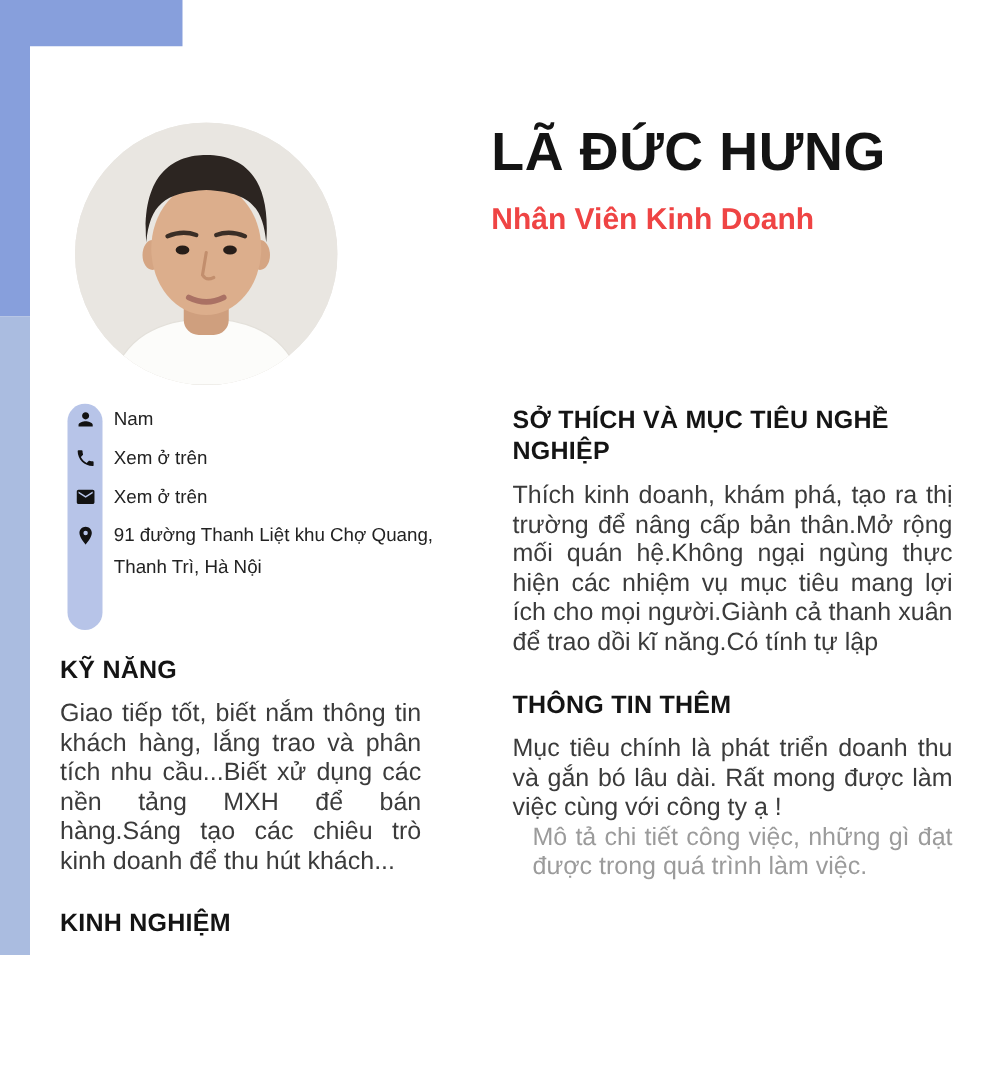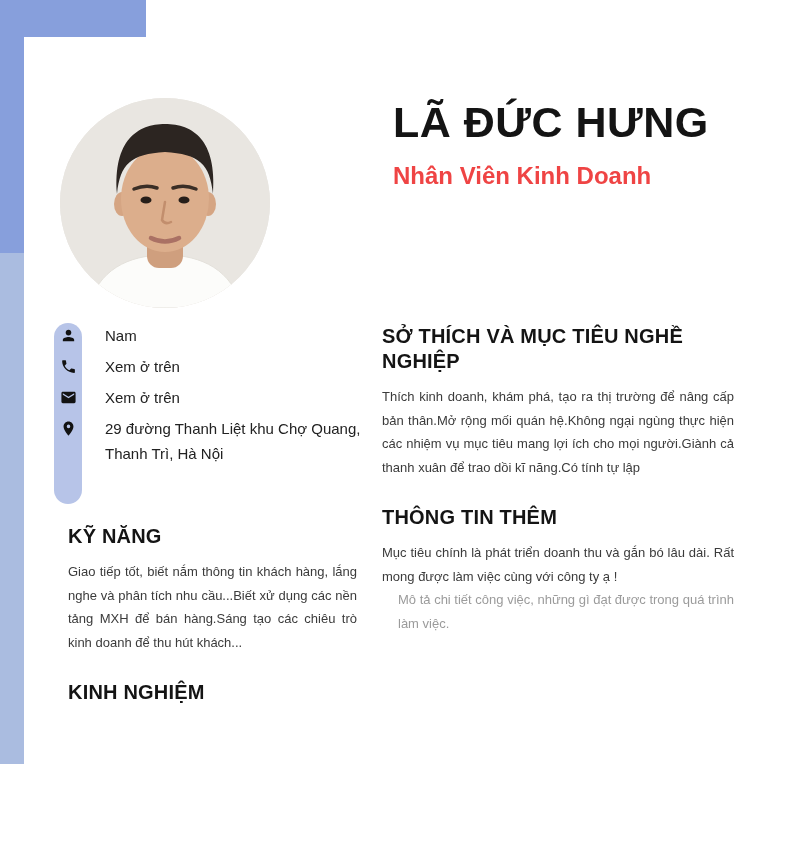--- a/index.html
+++ b/index.html
@@ -42,35 +42,35 @@
   
   .contact { position: absolute; left: 54px; top: 323px; width: 320px; }
   .icon-rail {
     position: absolute; left: 0; top: 0; width: 28px; height: 181px;
     background: var(--c-icon-rail); border-radius: 14px;
   }
   .crow { position: relative; display: flex; align-items: flex-start; margin-bottom: 6px; }
   .cicon { width: 28px; min-width: 28px; height: 25px; display: flex; align-items: center; justify-content: center; }
   .cicon svg { width: 17px; height: 17px; fill: #121212; }
   .cval {
-    margin-left: 23px; font-size: 15px; line-height: 25px;
+    margin-left: 9px; font-size: 15px; line-height: 25px;
     color: var(--c-contact-text); max-width: 282px;
   }
 
   
   .col { position: absolute; }
-  .col-left  { left: 68px;  top: 524px; width: 289px; }
-  .col-right { left: 382px; top: 324px; width: 352px; }
+  .col-left  { left: 48px;  top: 524px; width: 289px; }
+  .col-right { left: 410px; top: 324px; width: 352px; }
   .col h2 {
     margin: 0 0 11px 0; font-size: 20px; line-height: 25px;
     font-weight: 700; color: var(--c-heading); letter-spacing: 0.2px;
   }
   .col h2.gap { margin-top: 26px; }
   .col p {
-    margin: 0; font-size: 13px; line-height: 23.5px;
+    margin: 0; font-size: 20px; line-height: 23.5px;
     color: var(--c-body); text-align: justify;
   }
   .col p.placeholder { color: var(--c-muted); margin-left: 16px; }
 
   
   .watermark {
     position: absolute; left: 640px; top: 825px;
     font-family: Liberation Sans, sans-serif;
     font-size: 15px; color: #8b5cf6; white-space: nowrap;
   }
@@ -139,27 +139,27 @@
       </span>
       <span class="cval">Xem ở trên</span>
     </div>
 
     <div class="crow">
       <span class="cicon">
         <svg viewBox="0 0 24 24">
             <path d="M12 2C8.13 2 5 5.13 5 9c0 5.25 7 13 7 13s7-7.75 7-13c0-3.87-3.13-7-7-7zm0 9.5a2.5 2.5 0 1 1 0-5 2.5 2.5 0 0 1 0 5z"></path>
           </svg>
       </span>
-      <span class="cval">29 đường Thanh Liệt khu Chợ Quang, Thanh Trì, Hà Nội</span>
+      <span class="cval">91 đường Thanh Liệt khu Chợ Quang, Thanh Trì, Hà Nội</span>
     </div>
   </div>
 
   <div class="col col-left">
     <h2>KỸ NĂNG</h2>
-    <p>Giao tiếp tốt, biết nắm thông tin khách hàng, lắng nghe và phân tích nhu cầu...Biết xử dụng các nền tảng MXH để bán hàng.Sáng tạo các chiêu trò kinh doanh để thu hút khách...</p>
+    <p>Giao tiếp tốt, biết nắm thông tin khách hàng, lắng trao và phân tích nhu cầu...Biết xử dụng các nền tảng MXH để bán hàng.Sáng tạo các chiêu trò kinh doanh để thu hút khách...</p>
 
     <h2 class="gap">KINH NGHIỆM</h2>
   </div>
 
   <div class="col col-right">
     <h2>SỞ THÍCH VÀ MỤC TIÊU NGHỀ NGHIỆP</h2>
     <p>Thích kinh doanh, khám phá, tạo ra thị trường để nâng cấp bản thân.Mở rộng mối quán hệ.Không ngại ngùng thực hiện các nhiệm vụ mục tiêu mang lợi ích cho mọi người.Giành cả thanh xuân để trao dồi kĩ năng.Có tính tự lập</p>
 
     <h2 class="gap">THÔNG TIN THÊM</h2>
     <p>Mục tiêu chính là phát triển doanh thu và gắn bó lâu dài. Rất mong được làm việc cùng với công ty ạ !</p>

